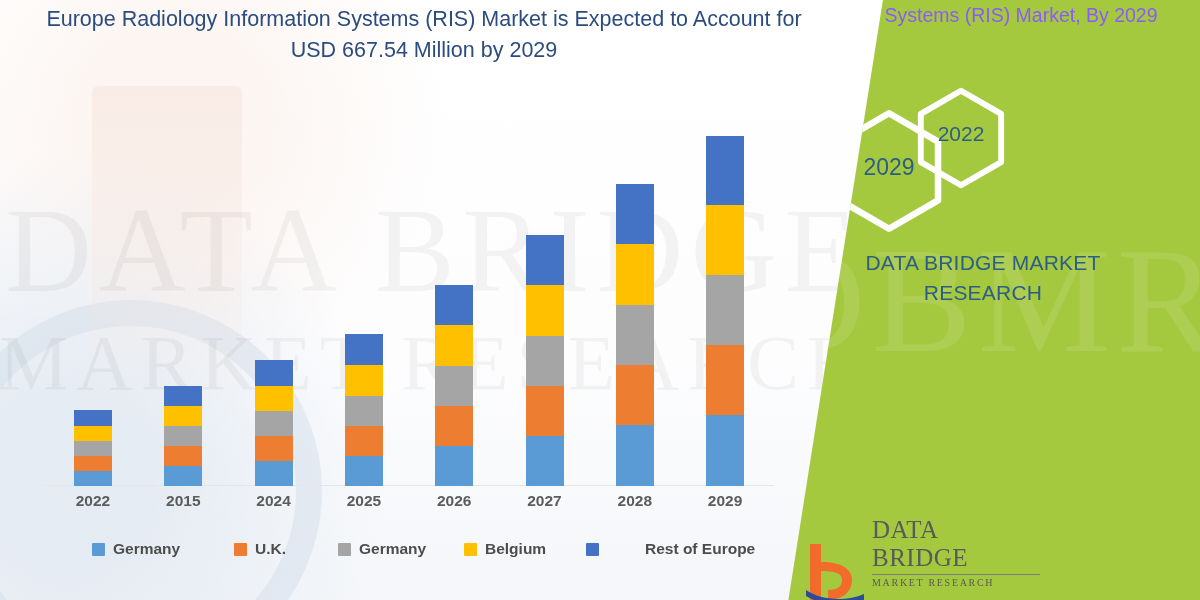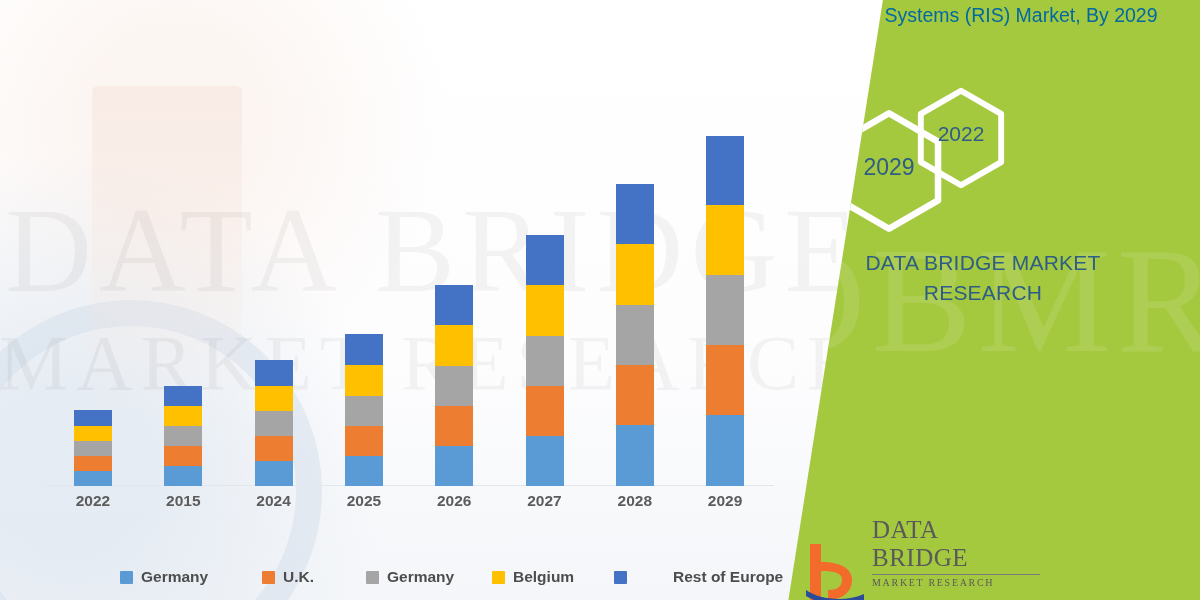--- a/index.html
+++ b/index.html
@@ -37,21 +37,21 @@
   .green-panel{position:absolute;right:0;top:0;width:420px;height:600px;
     background:#A4C93F;
     clip-path:polygon(24.5% 0%, 100% 0%, 100% 100%, 2% 100%);
   }
   .green-panel .gp-watermark{position:absolute;left:0;top:0;right:0;bottom:0;
     display:flex;align-items:center;justify-content:center;
     font-size:150px;color:rgba(255,255,255,.10);letter-spacing:.04em;
     font-family:"Liberation Serif","DejaVu Serif",serif;pointer-events:none;}
 
   .panel-title{position:absolute;right:14px;top:2px;width:330px;
-    text-align:center;color:#0369a1;font-size:19.5px;line-height:1.35;font-weight:400;}
+    text-align:center;color:#8b5cf6;font-size:19.5px;line-height:1.35;font-weight:400;}
 
   
   .hex-wrap{position:absolute;left:40px;top:88px;width:250px;height:140px;}
   .hex{position:absolute;}
   .hex svg{display:block;overflow:visible;}
   .hex-label{position:absolute;width:100%;text-align:center;
     color:#2E5D86;font-weight:400;}
   .hex-2029{left:14px;top:22px;width:110px;height:122px;}
   .hex-2029 .hex-label{top:44px;font-size:23px;}
   .hex-2022{left:96px;top:0px;width:90px;height:100px;}
@@ -79,39 +79,40 @@
 
   .bars{position:absolute;left:0;bottom:0;width:800px;height:376px;}
   .bar{position:absolute;bottom:0;width:38px;display:flex;flex-direction:column;
     justify-content:flex-end;}
   .seg{width:100%;}
 
   .xlabels{position:absolute;left:0;top:492px;width:800px;height:26px;}
   .xlabel{position:absolute;width:60px;text-align:center;font-size:15.5px;
     color:#5C5C5C;font-weight:700;}
 
-  .legend{position:absolute;left:0;top:568px;width:800px;height:28px;margin-left:28px;}
+  .legend{position:absolute;left:0;top:540px;width:800px;height:28px;}
   .legend-item{position:absolute;display:flex;align-items:center;gap:8px;}
   .legend-swatch{width:13px;height:13px;border-radius:1px;display:block;}
   .legend-label{font-size:15.5px;color:#4D4D4D;font-weight:700;white-space:nowrap;}
 </style>
 </head>
 <body>
 
 <div id="stage">
 
   <div class="bg-wash"></div>
   <div class="bg-arcs"></div>
   <div class="bg-arcs2"></div>
 
   <div class="watermark">
     <div class="wm-line wm-1">DATA BRIDGE</div>
     <div class="wm-line wm-2">MARKET RESEARCH</div>
   </div>
 
+  <div class="chart-title">Europe Radiology Information Systems (RIS) Market is Expected to Account for USD 667.54 Million by 2029</div>
 
   <div class="plot">
     <div class="axis-line"></div>
     <div class="bars" id="bars">
         <div class="bar" style="left: 74px; width: 38px;">
           <div class="seg" style="height: 16px; background: rgb(68, 114, 196);"></div>
           <div class="seg" style="height: 15px; background: rgb(255, 192, 0);"></div>
           <div class="seg" style="height: 15px; background: rgb(165, 165, 165);"></div>
           <div class="seg" style="height: 15px; background: rgb(237, 125, 49);"></div>
           <div class="seg" style="height: 15px; background: rgb(91, 155, 213);"></div>

